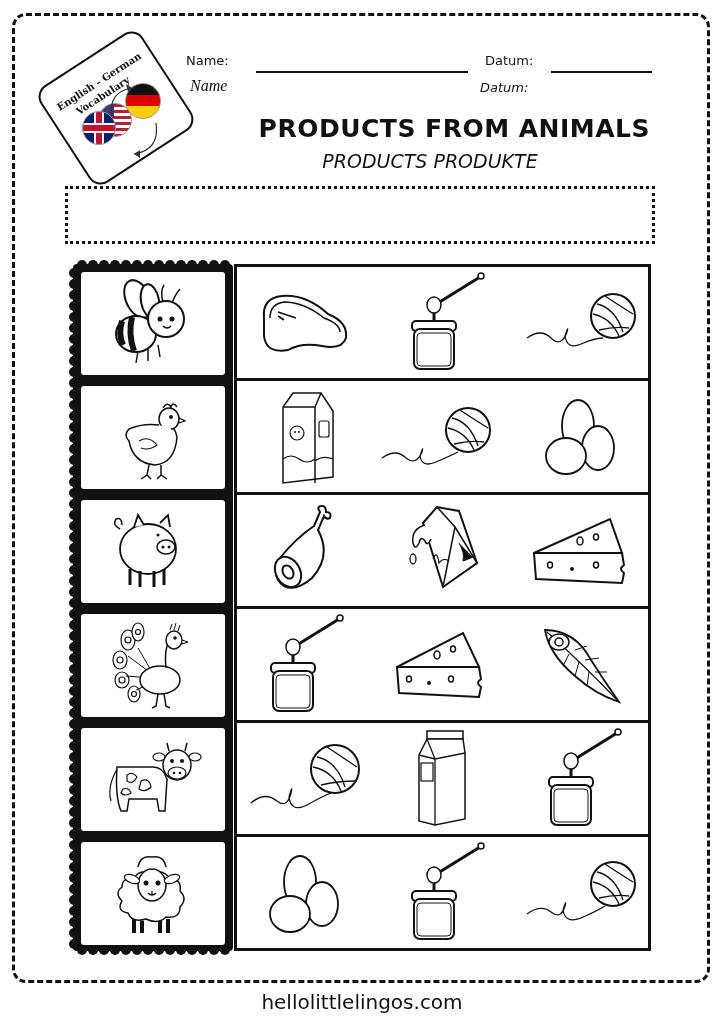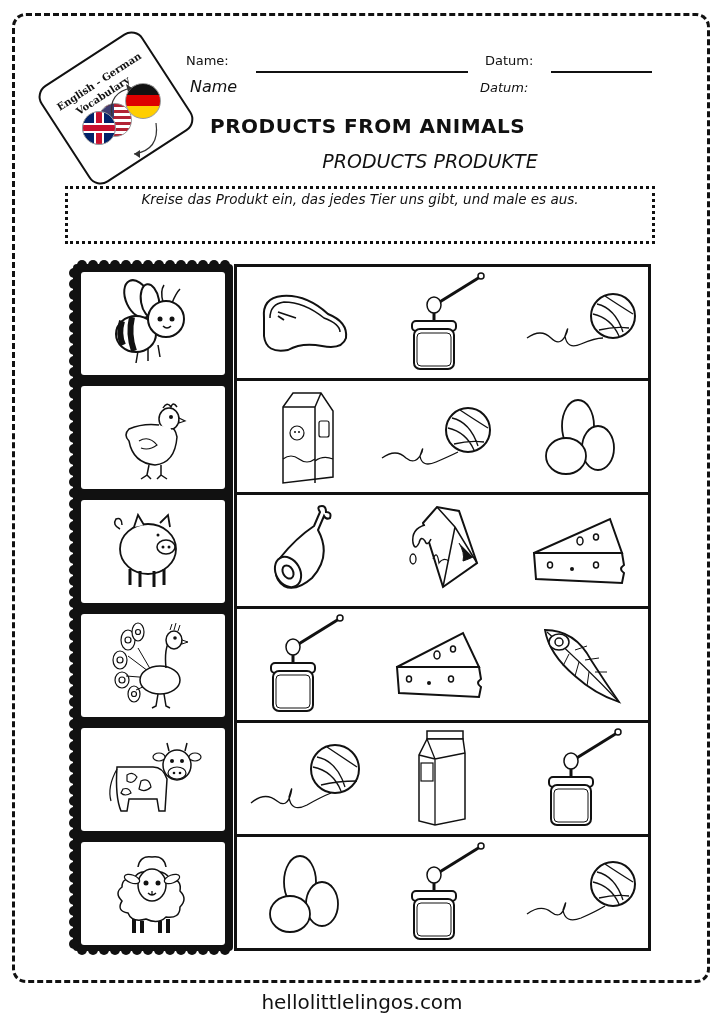--- a/index.html
+++ b/index.html
@@ -11,21 +11,21 @@
   .flag{position:absolute;border-radius:50%;overflow:hidden;border:1px solid #999;}
   .flag-de{left:105px;top:55px;width:34px;height:34px;background:linear-gradient(#111 0 33%,#dd0000 33% 66%,#ffce00 66%);}
   .flag-us{left:78px;top:75px;width:32px;height:32px;background:repeating-linear-gradient(#b22234 0 3px,#fff 3px 6px);}
   .flag-us::before{content:"";position:absolute;left:0;top:0;width:15px;height:14px;background:#3c3b6e;}
   .flag-uk{left:62px;top:83px;width:32px;height:32px;background:#012169;}
   .flag-uk::before{content:"";position:absolute;left:13px;top:0;width:6px;height:32px;background:#c8102e;box-shadow:0 0 0 2px #fff;}
   .flag-uk::after{content:"";position:absolute;left:0;top:13px;width:32px;height:6px;background:#c8102e;box-shadow:0 0 0 2px #fff;}
   .label{position:absolute;font-size:13px;color:#111;}
   .sublabel{position:absolute;font-size:16px;font-style:italic;color:#111;}
   .line{position:absolute;height:2px;background:#111;}
-  .title{position:absolute;left:210px;top:114px;width:440px;text-align:left;font-family:"DejaVu Sans",sans-serif;font-weight:bold;font-size:20px;letter-spacing:0.5px;color:#111;}
+  .title{position:absolute;left:210px;top:114px;width:440px;text-align:right;font-family:"DejaVu Sans",sans-serif;font-weight:bold;font-size:25px;letter-spacing:0.5px;color:#111;}
   .subtitle{position:absolute;left:210px;top:150px;width:440px;text-align:center;font-style:italic;font-size:19px;color:#111;}
   .instr-box{position:absolute;left:65px;top:186px;width:590px;height:58px;border:3px dotted #111;box-sizing:border-box;text-align:center;}
   .instr-en{font-weight:bold;font-size:17.5px;margin-top:4px;white-space:nowrap;}
   .instr-de{font-style:italic;font-size:13.5px;margin-top:2px;white-space:nowrap;}
   .animal-col{position:absolute;left:73px;top:264px;width:160px;height:687px;background:#111;border-radius:4px;}
   .animal-cell{position:absolute;left:8px;width:144px;height:103px;background:#fff;border-radius:3px;display:flex;align-items:center;justify-content:center;}
   .scallop{position:absolute;width:10px;height:10px;background:#111;border-radius:50%;}
   .product-grid{position:absolute;left:234px;top:264px;width:417px;height:687px;border:3px solid #111;box-sizing:border-box;}
   .product-row{position:absolute;left:0;width:411px;height:111px;border-bottom:3px solid #111;display:flex;justify-content:space-around;align-items:center;}
   .product-row:last-child{border-bottom:none;}
@@ -48,30 +48,29 @@
   <svg style="position:absolute;left:0;top:0;" width="170" height="150">
     <path d="M92 88 Q88 64 112 60" fill="none" stroke="#333" stroke-width="1.2"></path>
     <polygon points="112,60 106,56 108,64" fill="#333"></polygon>
     <path d="M136 95 Q140 122 114 126" fill="none" stroke="#333" stroke-width="1.2"></path>
     <polygon points="114,126 120,122 120,130" fill="#333"></polygon>
   </svg>
 </div>
 
 <div class="label" style="left:186px;top:53px;">Name:</div>
 <div class="line" style="left:256px;top:71px;width:212px;"></div>
-<div class="sublabel" style="left:190px;top:77px;">Name</div>
+<div class="sublabel" style="left:190px;top:77px;font-family:Liberation Serif, serif;">Name</div>
 <div class="label" style="left:485px;top:53px;">Datum:</div>
 <div class="line" style="left:551px;top:71px;width:101px;"></div>
 <div class="sublabel" style="left:480px;top:80px;font-size:13px;">Datum:</div>
 
 <div class="title">PRODUCTS FROM ANIMALS</div>
 <div class="subtitle">PRODUCTS PRODUKTE</div>
 
 <div class="instr-box">
-  <div class="instr-de">Kreise das Produkt ein, das jedes Tier uns gibt, und male es aus.</div>
 </div>
 
 <div class="animal-col">
   <div class="animal-cell" style="top:8px;">
     <svg width="90" height="90" viewBox="0 0 90 90">
       <ellipse cx="30" cy="20" rx="12" ry="20" transform="rotate(-25 30 20)" fill="#fff" stroke="#111" stroke-width="2"></ellipse>
       <ellipse cx="42" cy="22" rx="9" ry="17" transform="rotate(-10 42 22)" fill="#fff" stroke="#111" stroke-width="2"></ellipse>
       <ellipse cx="28" cy="55" rx="20" ry="18" fill="#fff" stroke="#111" stroke-width="2"></ellipse>
       <path d="M14 42 Q10 55 15 66" stroke="#111" stroke-width="6" fill="none"></path>
       <path d="M24 38 Q20 55 26 72" stroke="#111" stroke-width="6" fill="none"></path>

